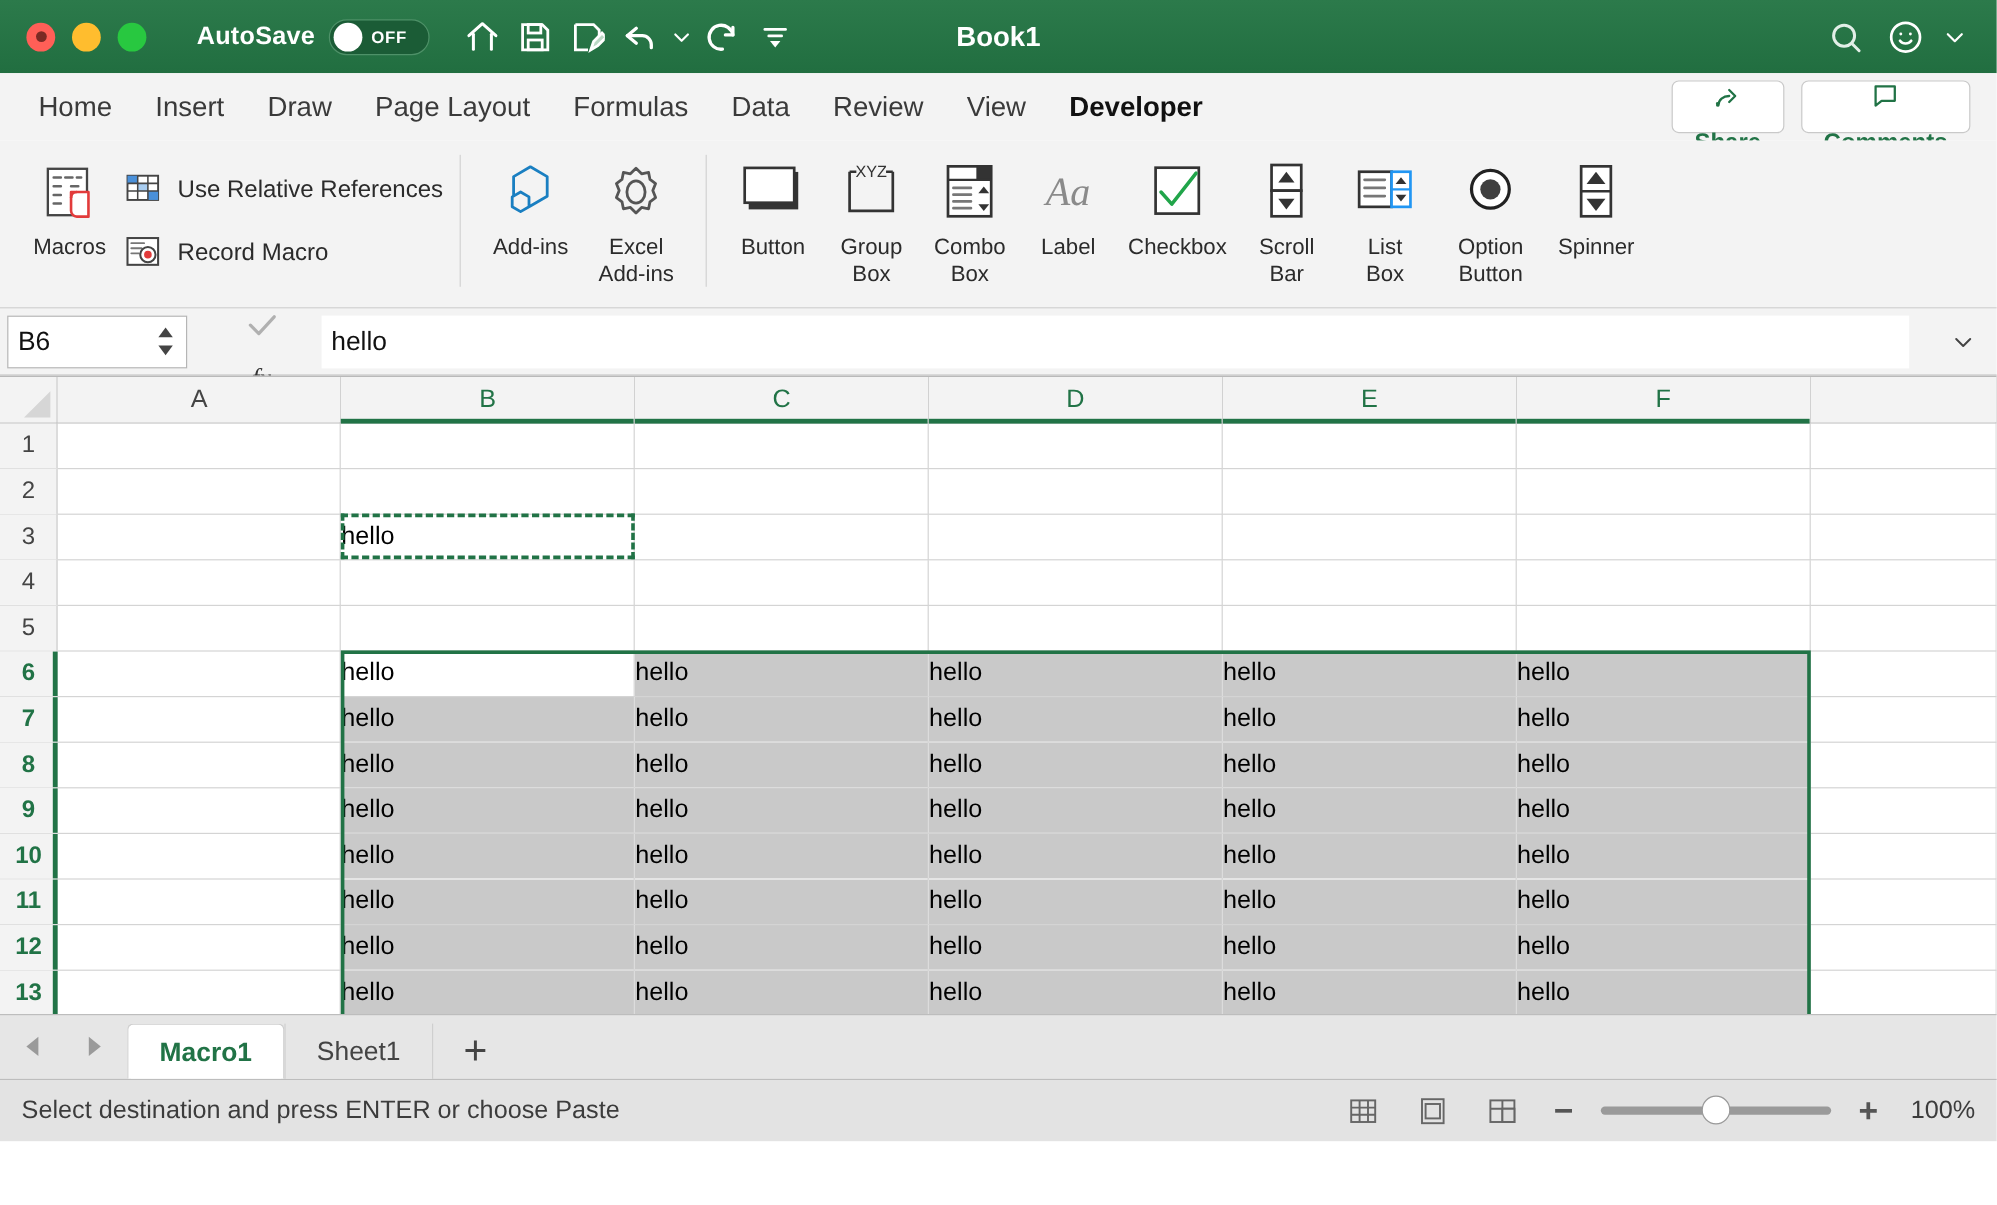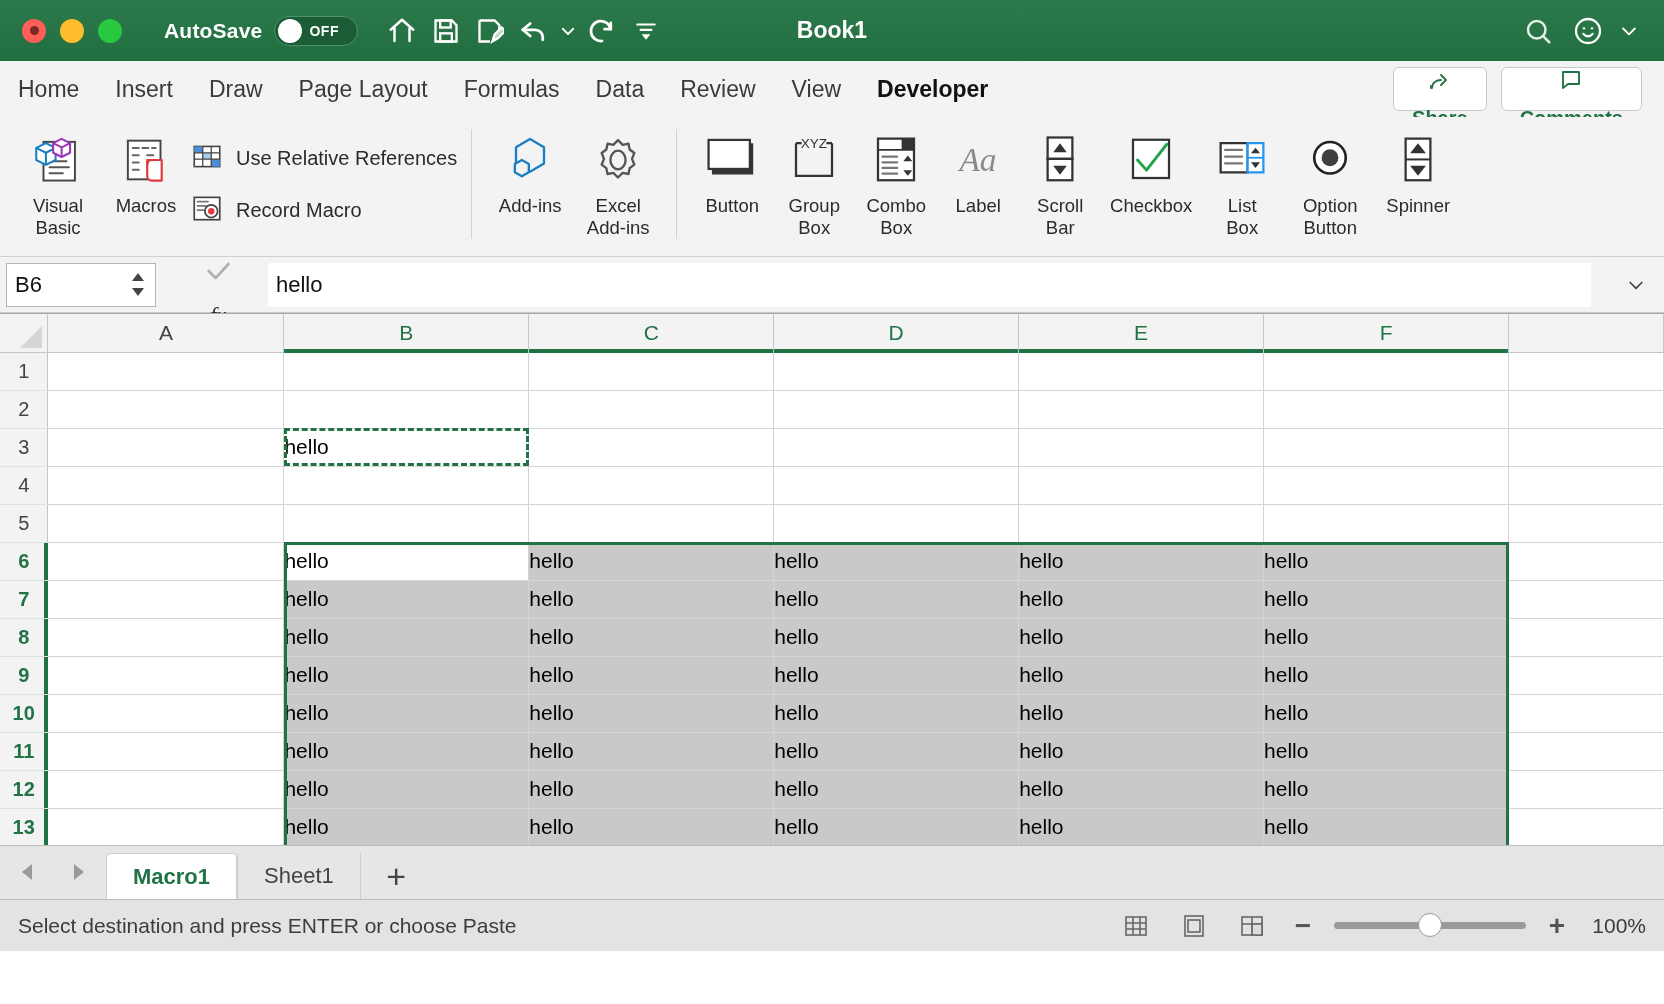--- a/index.html
+++ b/index.html
@@ -42,21 +42,21 @@
   #wb-title {
     position:absolute; left:0; right:0; text-align:center;
     color:#fff; font-size:23px; font-weight:700; pointer-events:none;
   }
   #title-right { margin-left:auto; display:flex; align-items:center; gap:6px; padding-right:22px; }
   #title-right .ti{ width:44px;height:44px;display:flex;align-items:center;justify-content:center;cursor:pointer;}
 
   
   #ribbon-tabs {
     height: 56px; background:#f3f3f3; display:flex; align-items:center;
-    padding-left: 0; position: relative;
+    padding-left: 14px; position: relative;
   }
   .rtab {
     font-size:23px; color:#3a3a3a; padding: 8px 18px; cursor:pointer;
     position:relative; white-space:nowrap;
   }
   .rtab.active { color:#111; font-weight:700; }
   .rtab.active::after{
     content:""; position:absolute; left:18px; right:18px; bottom:-12px;
     height:4px; background:#217346; border-radius:2px;
   }
@@ -304,36 +304,20 @@
           </svg>
       </span>
       <span>Comments</span>
     </div>
   </div>
 </div>
 
 <div id="ribbon">
 
   <div class="rgroup">
-    <div class="bigbtn">
-      <div class="ico">
-        <svg width="58" height="58" viewBox="0 0 48 48" fill="none">
-          <rect x="12" y="9" width="26" height="32" fill="#fff" stroke="#444" stroke-width="1.6"></rect>
-          <path d="M17 25h14M17 30h16M17 35h11" stroke="#555" stroke-width="1.6" stroke-linecap="round"></path>
-          <path d="M6 14l8-4 8 4v10l-8 4-8-4z" fill="#fff" stroke="#1a7fc1" stroke-width="1.7" stroke-linejoin="round"></path>
-          <path d="M6 14l8 4 8-4M14 18v10" stroke="#1a7fc1" stroke-width="1.7"></path>
-          <path d="M20 10l7-3.5L34 10v8l-7 3.5L20 18z" fill="#fff" stroke="#9c36b5" stroke-width="1.7" stroke-linejoin="round"></path>
-          <path d="M20 10l7 3.5L34 10M27 13.5v8" stroke="#9c36b5" stroke-width="1.7"></path>
-        </svg>
-      </div>
-      <div class="lbl">
-        <span>Visual</span><br>
-        <span>Basic</span>
-      </div>
-    </div>
 
     <div class="bigbtn">
       <div class="ico">
         <svg width="58" height="58" viewBox="0 0 48 48" fill="none">
           <rect x="9" y="8" width="27" height="32" fill="#fff" stroke="#444" stroke-width="1.6"></rect>
           <path d="M13 14h19M13 20h8M25 20h7M13 26h8M13 32h6" stroke="#666" stroke-width="1.7" stroke-linecap="round" stroke-dasharray="5 3"></path>
           <path d="M25 24h12v17h-8a4 4 0 0 1-4-4z" fill="#fff" stroke="#e23b3b" stroke-width="1.8" stroke-linejoin="round"></path>
           <path d="M29 24c-2.5 0-4 1.8-4 4.2" stroke="#e23b3b" stroke-width="1.8"></path>
         </svg>
       </div>
@@ -440,43 +424,43 @@
 
     <div class="bigbtn ctlbtn">
       <div class="ico">
         <svg width="56" height="50" viewBox="0 0 52 44" fill="none">
           <text x="26" y="32" font-family="Liberation Serif, serif" font-style="italic" font-size="31" fill="#8a8a8a" text-anchor="middle">Aa</text>
         </svg>
       </div>
       <div class="lbl">Label</div>
     </div>
 
+    <div class="bigbtn ctlbtn" style="min-width:100px">
+      <div class="ico">
+        <svg width="54" height="54" viewBox="0 0 48 48" fill="none">
+          <rect x="8" y="6" width="32" height="34" fill="#fff" stroke="#333" stroke-width="2"></rect>
+          <path d="M12 24l8 9 18-23" stroke="#21a54a" stroke-width="2.6" stroke-linecap="round" stroke-linejoin="round"></path>
+        </svg>
+      </div>
+      <div class="lbl">Checkbox</div>
+    </div>
+
     <div class="bigbtn ctlbtn">
       <div class="ico">
         <svg width="48" height="54" viewBox="0 0 40 48" fill="none">
           <rect x="9" y="4" width="22" height="19" fill="#fff" stroke="#333" stroke-width="2"></rect>
           <rect x="9" y="23" width="22" height="19" fill="#fff" stroke="#333" stroke-width="2"></rect>
           <path d="M20 9l6 8h-12z" fill="#333"></path>
             <path d="M20 37l-6-8h12z" fill="#333"></path>
         </svg>
       </div>
       <div class="lbl">
         <span>Scroll</span><br>
         <span>Bar</span>
       </div>
-    </div>
-
-    <div class="bigbtn ctlbtn" style="min-width:100px">
-      <div class="ico">
-        <svg width="54" height="54" viewBox="0 0 48 48" fill="none">
-          <rect x="8" y="6" width="32" height="34" fill="#fff" stroke="#333" stroke-width="2"></rect>
-          <path d="M12 24l8 9 18-23" stroke="#21a54a" stroke-width="2.6" stroke-linecap="round" stroke-linejoin="round"></path>
-        </svg>
-      </div>
-      <div class="lbl">Checkbox</div>
     </div>
 
     <div class="bigbtn ctlbtn">
       <div class="ico">
         <svg width="54" height="50" viewBox="0 0 48 44" fill="none">
           <rect x="5" y="7" width="24" height="26" fill="#fff" stroke="#333" stroke-width="2"></rect>
           <path d="M9 13h15M9 19h15M9 25h15" stroke="#777" stroke-width="2" stroke-linecap="round"></path>
           <rect x="29" y="7" width="14" height="26" fill="#fff" stroke="#2196f3" stroke-width="2"></rect>
           <path d="M29 20h14" stroke="#2196f3" stroke-width="1.6"></path>
           <path d="M36 11l4 5h-8z" fill="#333"></path>

